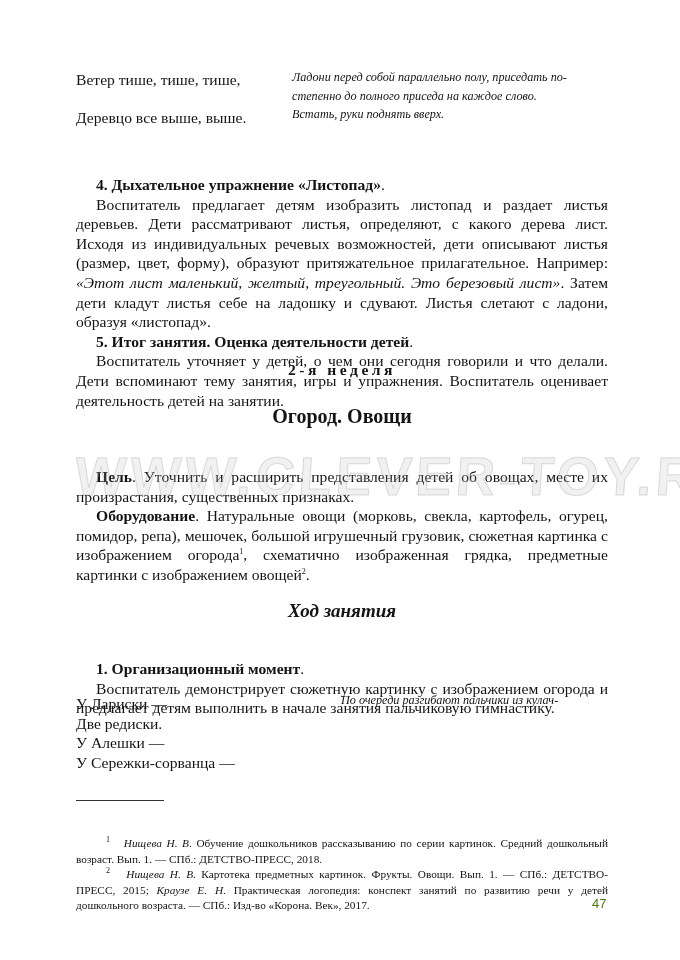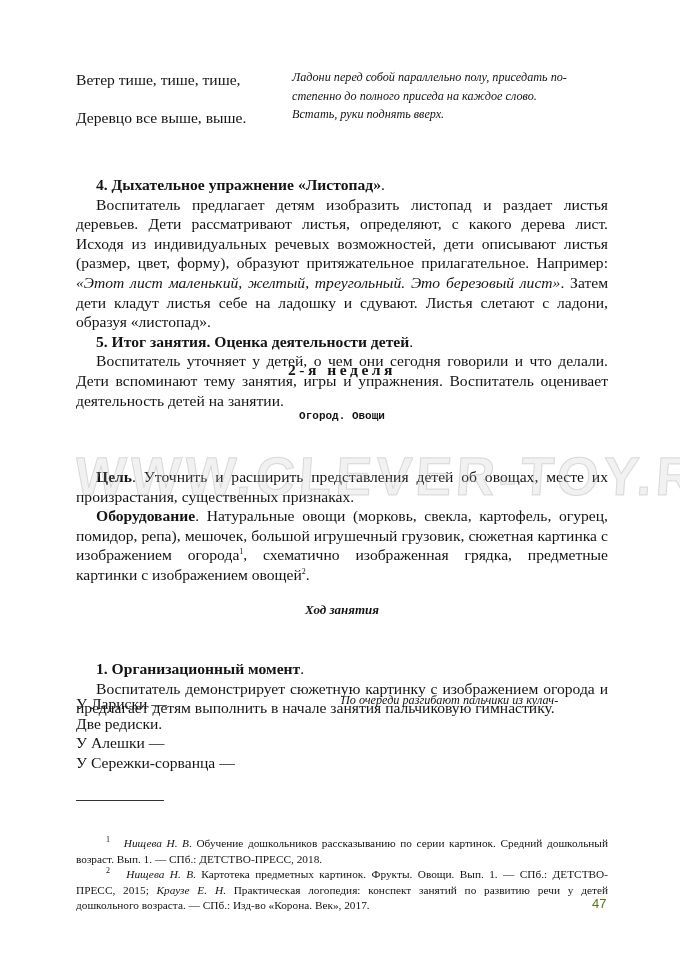--- a/index.html
+++ b/index.html
@@ -34,30 +34,30 @@
   <p class="p ind"><b>4. Дыхательное упражнение «Листопад»</b><span>.</span></p>
   <p class="p ind"><span>Воспитатель предлагает детям изобразить листопад и раздает листья деревьев. Дети рассматривают листья, определяют, с какого дерева лист. Исходя из индивидуальных речевых возможностей, дети описывают листья (размер, цвет, форму), образуют притяжательное прилагательное. Например: </span><i>«Этот лист маленький, желтый, треугольный. Это березовый лист»</i><span>. Затем дети кладут листья себе на ладошку и сдувают. Листья слетают с ладони, образуя «листопад».</span></p>
   <p class="p ind"><b>5. Итог занятия. Оценка деятельности детей</b><span>.</span></p>
   <p class="p ind">Воспитатель уточняет у детей, о чем они сегодня говорили и что делали. Дети вспоминают тему занятия, игры и упражнения. Воспитатель оценивает деятельность детей на занятии.</p>
 </div>
 
 <div class="abs center" style="left:76px; width:532px; top:361px;">
   <b class="spaced" style="font-size:15.6px;">2-я неделя</b>
 </div>
 <div class="abs center" style="left:76px; width:532px; top:405px;">
-  <b style="font-size:11px;font-family:Liberation Mono, monospace;">Огород. Овощи</b>
+  <b style="font-size:20px;">Огород. Овощи</b>
 </div>
 
 <div class="page" style="top:434px;">
   <p class="p ind"><b>Цель</b><span>. Уточнить и расширить представления детей об овощах, месте их произрастания, существенных признаках.</span></p>
   <p class="p ind"><b>Оборудование</b><span>. Натуральные овощи (морковь, свекла, картофель, огурец, помидор, репа), мешочек, большой игрушечный грузовик, сюжетная картинка с изображением огорода</span><sup>1</sup><span>, схематично изображенная грядка, предметные картинки с изображением овощей</span><sup>2</sup><span>.</span></p>
 </div>
 
 <div class="abs center" style="left:76px; width:532px; top:600px;">
-  <b><i style="font-size:13px;">Ход занятия</i></b>
+  <b><i style="font-size:19px;">Ход занятия</i></b>
 </div>
 
 <div class="page" style="top:626px;">
   <p class="p ind"><b>1. Организационный момент</b><span>.</span></p>
   <p class="p ind">Воспитатель демонстрирует сюжетную картинку с изображением огорода и предлагает детям выполнить в начале занятия пальчиковую гимнастику.</p>
 </div>
 
 <div class="abs poem" style="left:76px; top:694px;">
   <div>У Лариски —</div>
   <div>Две редиски.</div>

